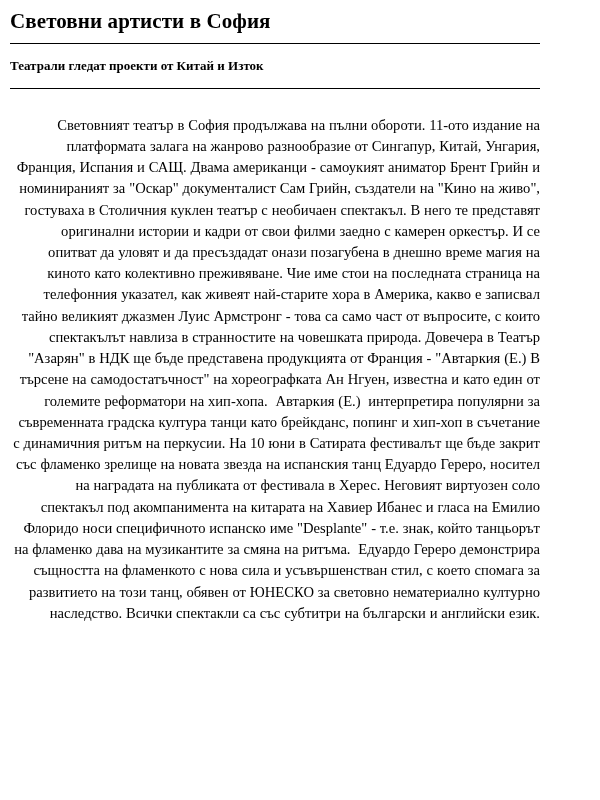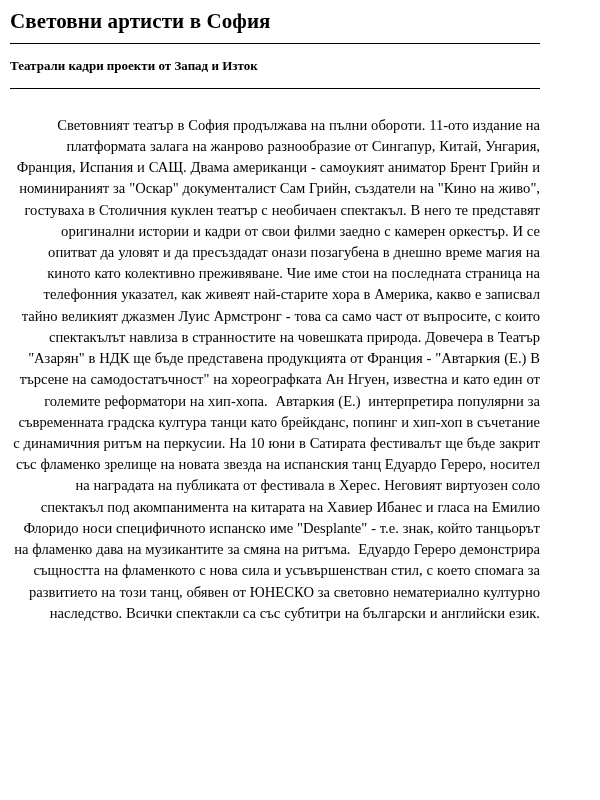--- a/index.html
+++ b/index.html
@@ -59,19 +59,19 @@
 </style>
 </head>
 <body>
 
 <div class="page">
 
   <h1 class="article-title">Световни артисти в София</h1>
 
   <hr class="rule">
 
-  <h2 class="subheading">Театрали кадри проекти от Запад и Изток</h2>
+  <h2 class="subheading">Театрали гледат проекти от Китай и Изток</h2>
 
   <hr class="subrule">
 
   <p class="body-text">Световният театър в София продължава на пълни обороти. 11-ото издание на платформата залага на жанрово разнообразие от Сингапур, Китай, Унгария, Франция, Испания и САЩ. Двама американци - самоукият аниматор Брент Грийн и номинираният за "Оскар" документалист Сам Грийн, създатели на "Кино на живо", гостуваха в Столичния куклен театър с необичаен спектакъл. В него те представят оригинални истории и кадри от свои филми заедно с камерен оркестър. И се опитват да уловят и да пресъздадат онази позагубена в днешно време магия на киното като колективно преживяване. Чие име стои на последната страница на телефонния указател, как живеят най-старите хора в Америка, какво е записвал тайно великият джазмен Луис Армстронг - това са само част от въпросите, с които спектакълът навлиза в странностите на човешката природа. Довечера в Театър "Азарян" в НДК ще бъде представена продукцията от Франция - "Автаркия (Е.) В търсене на самодостатъчност" на хореографката Ан Нгуен, известна и като един от големите реформатори на хип-хопа.  Автаркия (Е.)  интерпретира популярни за съвременната градска култура танци като брейкданс, попинг и хип-хоп в съчетание с динамичния ритъм на перкусии. На 10 юни в Сатирата фестивалът ще бъде закрит със фламенко зрелище на новата звезда на испанския танц Едуардо Гереро, носител на наградата на публиката от фестивала в Херес. Неговият виртуозен соло спектакъл под акомпанимента на китарата на Хавиер Ибанес и гласа на Емилио Флоридо носи специфичното испанско име "Desplante" - т.е. знак, който танцьорът на фламенко дава на музикантите за смяна на ритъма.  Едуардо Гереро демонстрира същността на фламенкото с нова сила и усъвършенстван стил, с което спомага за развитието на този танц, обявен от ЮНЕСКО за световно нематериално културно наследство. Всички спектакли са със субтитри на български и английски език.</p>
 
 </div>
 
 </body></html>

